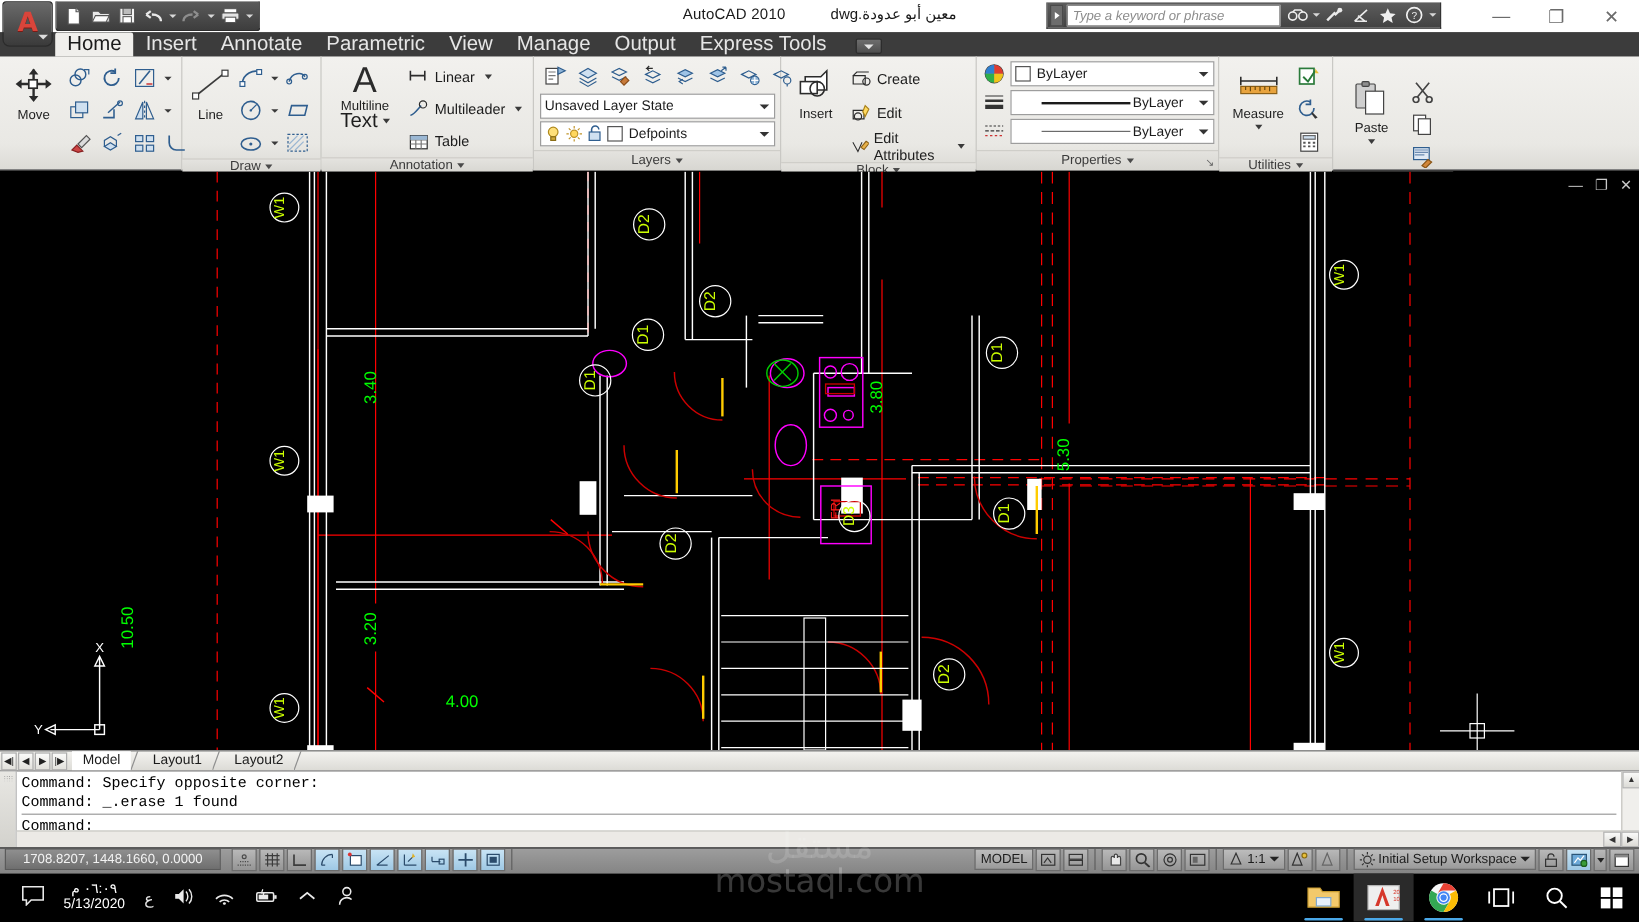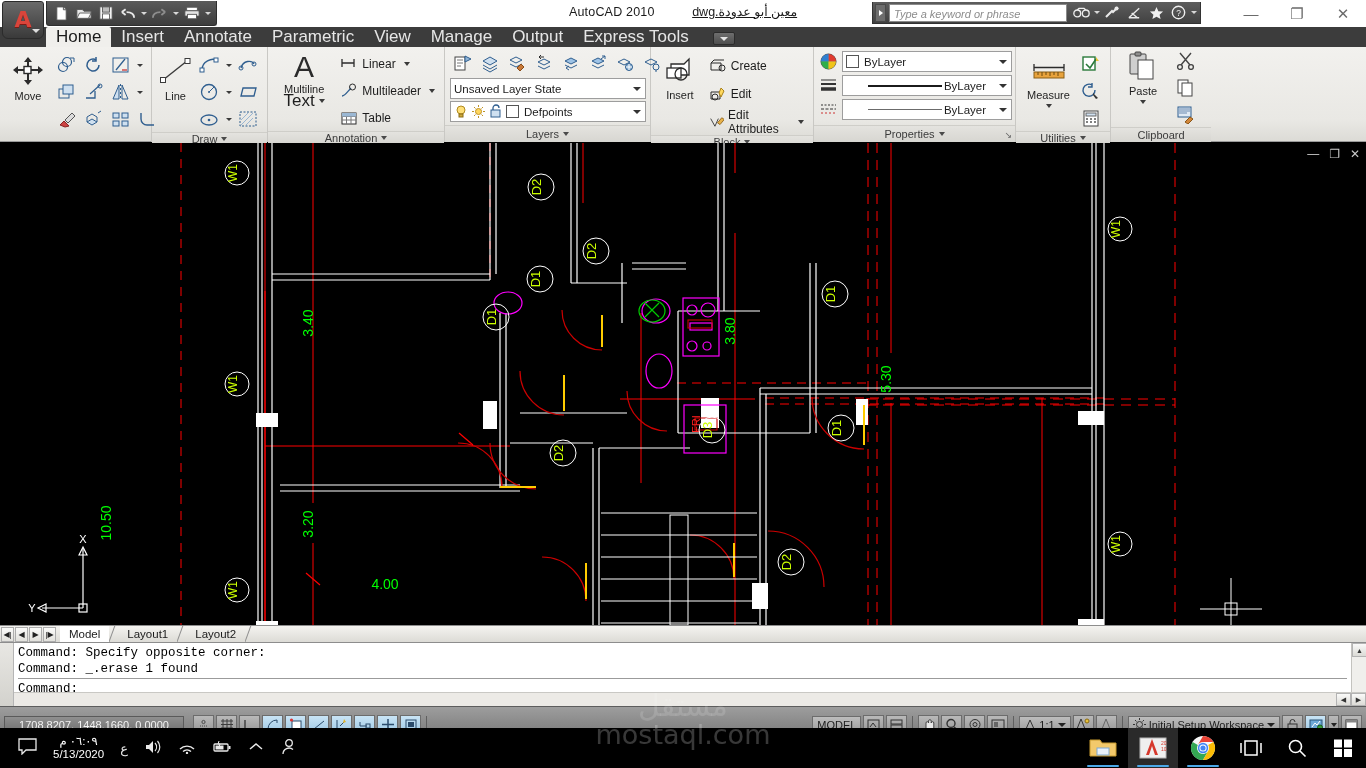--- a/index.html
+++ b/index.html
@@ -44,21 +44,21 @@
   .qat-btn svg { display: block; }
   .qat-drop { width: 9px; height: 21px; display:flex; align-items:center; justify-content:center;}
   .qat-drop i { width:0;height:0;border-left:3px solid transparent;
     border-right:3px solid transparent;border-top:3px solid #d8d8d8; display:block;}
 
   .title-center {
     position: absolute; left: 0; right: 0; top: 4px; text-align: center;
     font-size: 12.5px; color: #1a1a1a;
   }
   .title-center .prod { letter-spacing: .2px; }
-  .title-center .fname { margin-left: 34px; direction: rtl; unicode-bidi: embed; text-decoration: underline; }
+  .title-center .fname { margin-left: 34px; direction: rtl; unicode-bidi: embed; }
 
   .help-area {
     position: absolute; right: 165px; top: 2px; height: 22px;
     display: flex; align-items: center;
     background: linear-gradient(to bottom,#5d5d5d,#424242);
     border: 1px solid #333; border-top: none; padding: 0 2px;
   }
   .help-arrow { width: 11px; height: 18px; background: #6d6d6d;
     display: flex; align-items: center; justify-content: center;
     border: 1px solid #4a4a4a; }
@@ -180,21 +180,21 @@
   .cmd-hscroll { position:absolute; bottom:0; left:14px; right:0; height:14px;
     background:#eceae6; border-top:1px solid #c9c8c4; display:flex;
     justify-content: flex-end; }
   .hsb { width:15px;height:13px;background:linear-gradient(to bottom,#fafaf9,#dcdbd6);
     border:1px solid #b3b3b3; display:flex;align-items:center;justify-content:center;
     font-size:7px;color:#333;}
 
   
   .statusbar { position:absolute; top: 706px; left:0; width:1366px; height: 36px;
     background: linear-gradient(to bottom,#9d9d9d,#747474);
-    border-top:1px solid #5d5d5d; display:flex; align-items:center; }
+    border-top:1px solid #5d5d5d; display:flex; align-items:flex-start; }
   .coords { width: 180px; height:18px; margin-left: 4px;
     background: linear-gradient(to bottom,#8f8f8f,#6f6f6f);
     border:1px solid #5a5a5a; color:#f2f2f2; font-size:11px;
     display:flex;align-items:center;justify-content:center; }
   .sbtn { width: 21px; height: 19px; margin: 0 1px;
     border: 1px solid #6c6c6c; display:flex;align-items:center;justify-content:center;
     background: linear-gradient(to bottom,#c9e4f5,#9ec8e4); }
   .sbtn.off { background: linear-gradient(to bottom,#b9b9b9,#959595); }
   .sb-sep { width:1px; height:18px; background:#5f5f5f; margin:0 4px; }
   .sb-chip { height:18px; display:flex;align-items:center; padding: 0 4px;
@@ -781,21 +781,21 @@
           </div>
         </div>
       </div>
       <div class="panel-title">
           <span>Utilities</span>
           <i></i>
         </div>
     </div>
 
     <div class="panel" style="width:100px;border-right:none">
-      <div class="panel-body" style="padding-top:0">
+      <div class="panel-body" style="padding-top:16px">
         <div class="bigbtn" style="width:52px">
           <div class="ico">
             <svg width="34" height="30" viewBox="0 0 34 30">
                 <rect x="4" y="3" width="16" height="20" rx="1" fill="#cfcfcf" stroke="#444"></rect>
                 <rect x="9" y="1" width="6" height="4" rx="1" fill="#8e8e8e" stroke="#444"></rect>
                 <rect x="12" y="9" width="15" height="19" fill="#fff" stroke="#444"></rect>
               </svg>
           </div>
           <div class="lbl">Paste</div>
           <div class="dd"></div>

